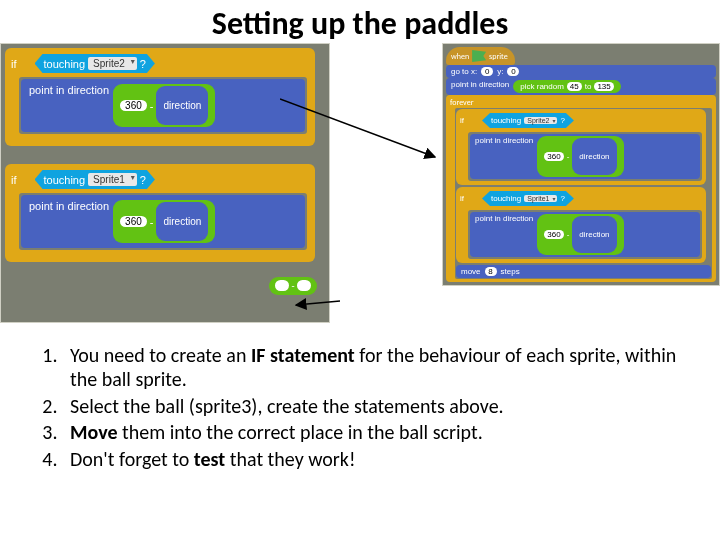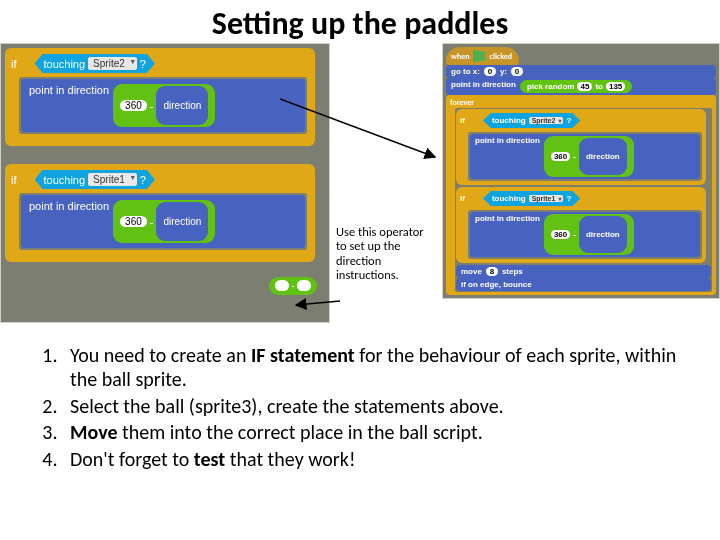--- a/index.html
+++ b/index.html
@@ -181,21 +181,21 @@
     gap: 3px;
   }
   .flag {
     width: 14px;
     height: 12px;
     background: #4caf50;
     clip-path: polygon(0 0, 100% 15%, 80% 50%, 100% 85%, 0 100%);
     display: inline-block;
   }
   
-  .tiny { font-size: 8px !important; font-weight: bold; }
+  .tiny { font-size: 8px !important; }
   .tiny .num-slot { font-size: 8px; padding: 0 3px; min-width: 12px; }
   .tiny .dropdown { font-size: 7px; padding: 0 8px 0 3px; }
   .tiny .dropdown::after { font-size: 6px; }
   .op-block-standalone {
     background: #62c213;
     width: 48px;
     height: 18px;
     border-radius: 9px;
     display: inline-flex;
     align-items: center;
@@ -299,27 +299,26 @@
   </svg>
   <svg class="arrow-2" viewBox="0 0 50 16">
     <defs>
         <marker id="ah2" markerWidth="8" markerHeight="8" refX="7" refY="4" orient="auto">
           <path d="M0,0 L8,4 L0,8 z" fill="#000"></path>
         </marker>
       </defs>
     <line x1="48" y1="6" x2="4" y2="10" stroke="#000" stroke-width="1.5" marker-end="url(#ah2)"></line>
   </svg>
 
-  <div class="callout">Use this operator to set up the direction instructions.</div>
 
   <div class="right-panel tiny">
     <div class="hat-block tiny">
       <span>when</span>
       <span class="flag"></span>
-      <span>clicked</span>
+      <span>sprite</span>
     </div>
     <div class="stack-block tiny" style="background:#4862c0;">
       <span>go to x:</span>
       <span class="num-slot">0</span>
       <span>y:</span>
       <span class="num-slot">0</span>
     </div>
     <div class="stack-block tiny" style="background:#4862c0;">
       <span>point in direction</span>
       <span class="op-block tiny">
@@ -373,23 +372,20 @@
               </span>
             </div>
           </div>
         </div>
         
         <div class="stack-block tiny" style="background:#4862c0; margin-top:2px;">
           <span>move</span>
           <span class="num-slot">8</span>
           <span>steps</span>
         </div>
-        <div class="stack-block tiny" style="background:#4862c0;">
-          <span>if on edge, bounce</span>
-        </div>
       </div>
     </div>
   </div>
 
 </div>
 
 <div class="instructions">
   <ol>
     <li>
       <span>You need to create an </span><span class="bold">IF statement</span><span> for the behaviour of each sprite, within the ball sprite.</span>

